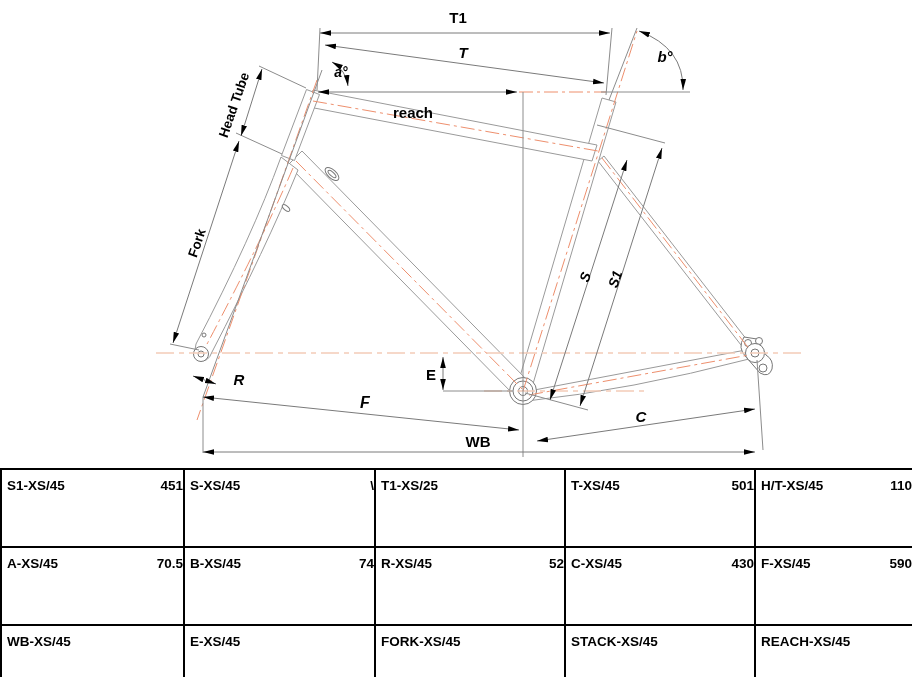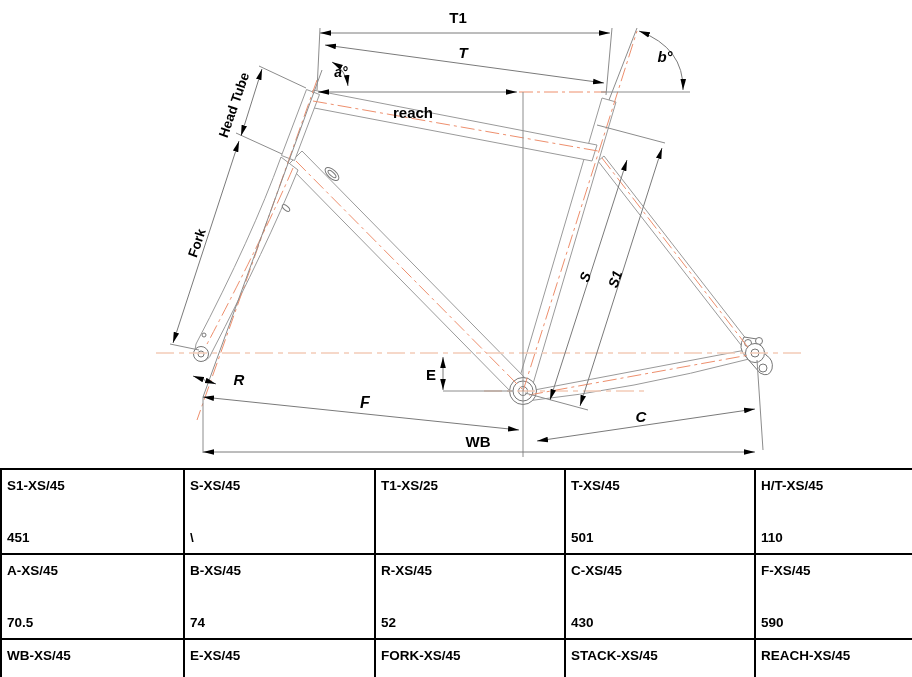--- a/index.html
+++ b/index.html
@@ -14,22 +14,22 @@
   .axl{fill:none;stroke:var(--axle_line,#f3ccb8);stroke-width:1.3;stroke-dasharray:18 5 5 5;}
   .ext{fill:none;stroke:#8c8c8c;stroke-width:1;}
   .dim{fill:none;stroke:var(--dimension,#7a7a7a);stroke-width:1;}
   .dlabel{position:absolute;transform:translate(-50%,-50%);font-weight:bold;color:#000;white-space:nowrap;}
   .rot{transform:translate(-50%,-50%) rotate(-71deg);}
   .ital{font-style:italic;}
   
   .geo-table{position:absolute;left:0;top:468px;width:910px;border-top:2px solid #000;border-left:2px solid #000;}
   .t-row{display:grid;grid-template-columns:183px 191px 190px 190px 156px;border-bottom:2px solid #000;}
   .t-row:last-child{border-bottom:none;}
-  .t-row .cell{border-right:2px solid #000;display:flex;flex-direction:column;justify-content:space-between;
-               height:65px;padding:9px 0 9px 5px;}
+  .t-row .cell{border-right:2px solid #000;display:flex;flex-direction:row;justify-content:space-between;
+               height:65px;padding:9px 0 2px 5px;}
   .t-row .cell:last-child{border-right:none;}
   .cell .lbl,.cell .val{font-size:13.5px;font-weight:bold;color:#000;line-height:1;}
 </style>
 </head>
 <body>
 
 <div class="screen">
 
   <div class="diagram">
     <svg width="912" height="468" viewBox="0 0 912 468">

